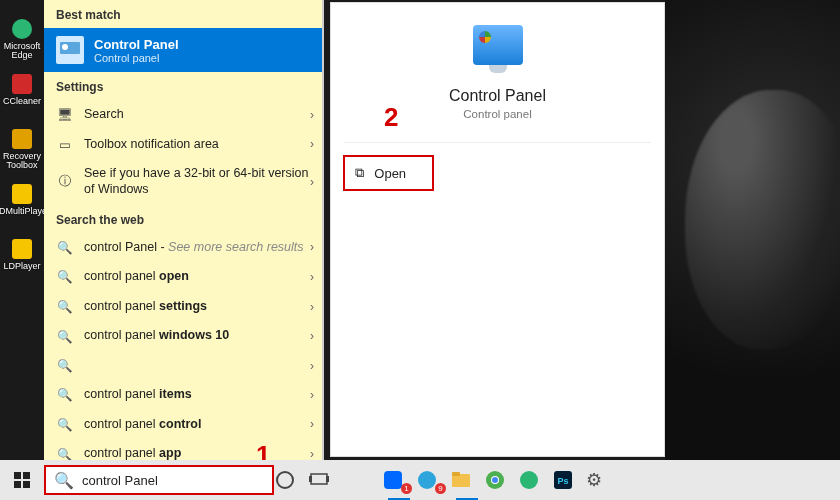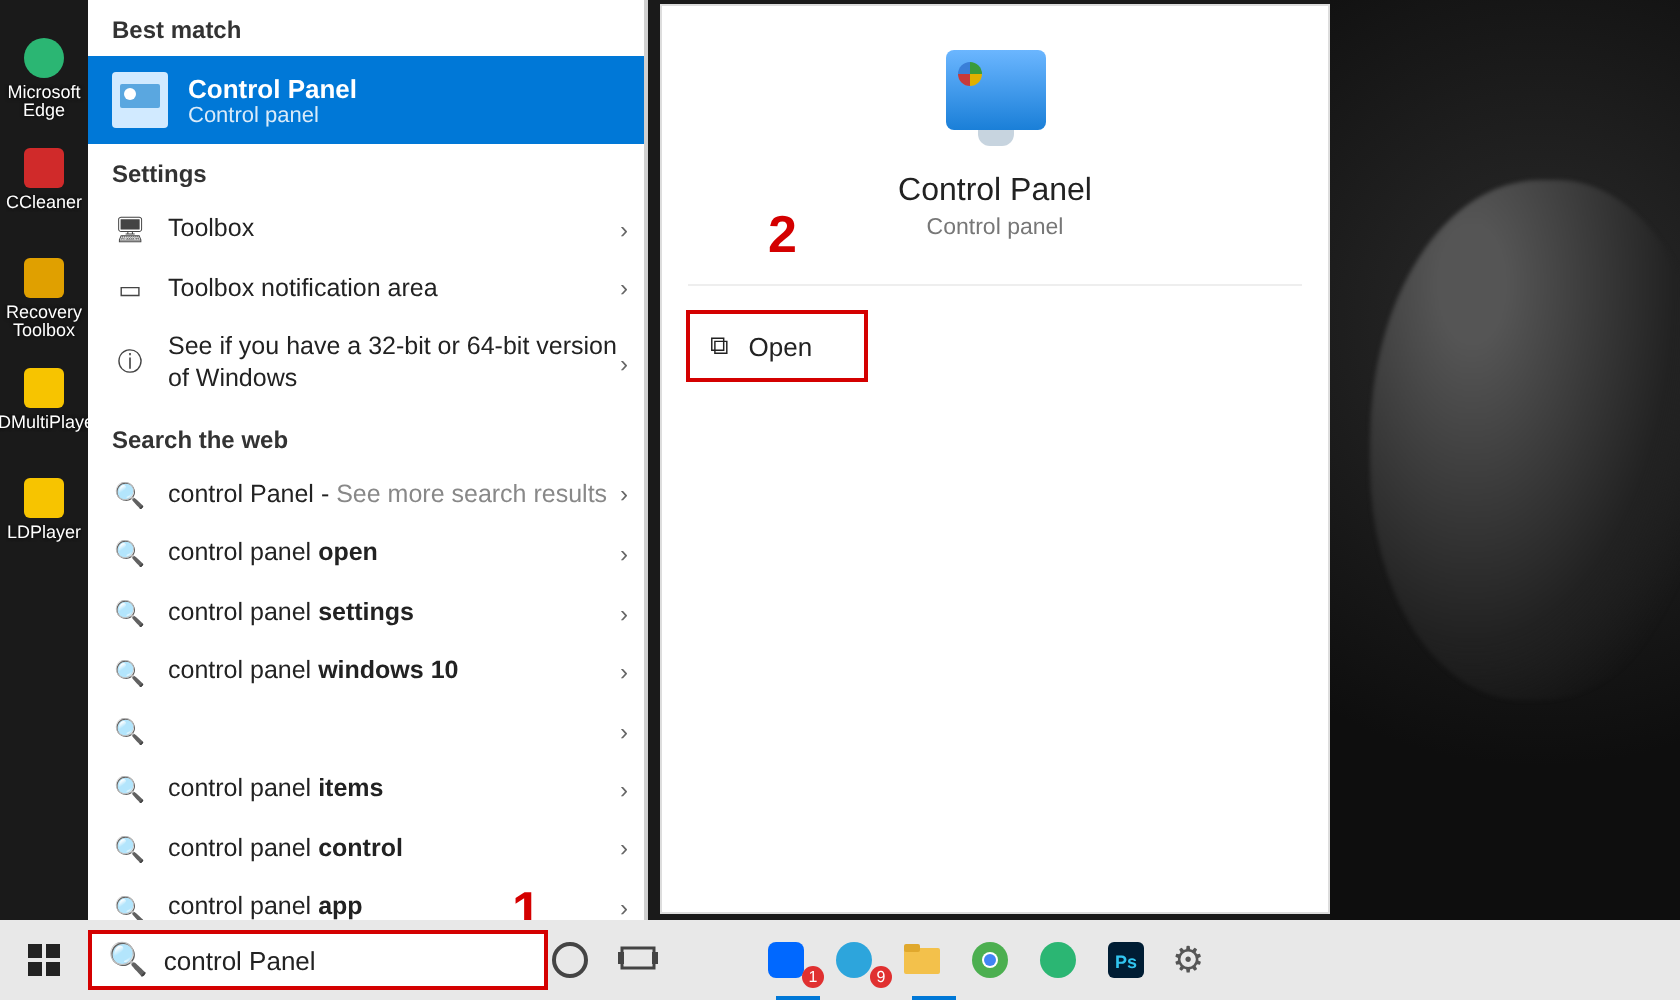--- a/index.html
+++ b/index.html
@@ -15,33 +15,33 @@
     filter: blur(1px);
   }
 
   
   .desktop-icons { position: absolute; left: 0; top: 12px; width: 44px; height: 460px; padding-top: 0; }
   .dicon { width: 44px; height: 55px; display: flex; flex-direction: column; align-items: center; justify-content: flex-start; padding-top: 4px; }
   .dicon svg { flex: 0 0 26px; }
   .dicon span { color: #fff; font-size: 9px; text-align: center; line-height: 1; text-shadow: 0 0 2px #000; overflow: hidden; max-height: 20px; }
 
   
-  .search-panel { position: absolute; left: 44px; top: 0; width: 280px; height: 460px; background: #ffffff; display: flex; flex-direction: column; }
+  .search-panel { position: absolute; left: 44px; top: 0; width: 280px; height: 460px; background: #fef9c3; display: flex; flex-direction: column; }
   .section-header { font-size: 12px; font-weight: 600; color: #333; padding: 8px 12px 6px; }
   .best-match-item { background: #0078d7; color: #fff; display: flex; align-items: center; padding: 8px 12px; gap: 10px; }
   .best-match-item .bm-icon { width: 28px; height: 28px; background: #d1eaff; border-radius: 2px; display:flex; align-items:center; justify-content:center; }
   .bm-text .title { font-size: 13px; font-weight: 600; }
   .bm-text .sub { font-size: 11px; opacity: .85; }
 
   .row { display: flex; align-items: center; padding: 7px 12px; gap: 10px; color: #222; font-size: 12.5px; cursor: default; position: relative; }
   .row .glyph { width: 18px; display:flex; justify-content:center; color:#444; }
   .row .chev { position: absolute; right: 10px; color: #666; font-size: 12px; }
   .row .label { flex: 1; line-height: 1.25; }
   .row .label b { font-weight: 600; }
-  .row .muted { color: #888; }
+  .row .muted { color: #888; font-style: italic; }
 
   
   .preview-panel { position: absolute; left: 330px; top: 2px; width: 335px; height: 455px; background: #ffffff; border: 1px solid #ddd; display:flex; flex-direction:column; align-items:center; padding-top: 22px; }
   .preview-panel .big-icon { width: 50px; height: 40px; background: linear-gradient(#6bb6ff,#1a7fd8); border-radius: 4px; position: relative; }
   .preview-panel .big-icon::after { content:""; position:absolute; left:6px; top:6px; width:12px; height:12px; border-radius:50%;
     background: conic-gradient(#3a9b3a 0 90deg,#e0b000 90deg 180deg,#c83a3a 180deg 270deg,#3a7fd8 270deg 360deg); }
   .preview-panel .stand { width: 18px; height: 10px; background:#c7d4df; border-radius: 0 0 6px 6px; margin-top:-2px; }
   .preview-panel .p-title { font-size: 16px; margin-top: 14px; color:#222; }
   .preview-panel .p-sub { font-size: 11.5px; color:#777; margin-top: 3px; }
   .preview-panel hr { width: 92%; border: none; border-top: 1px solid #eee; margin: 22px 0 0; }
@@ -114,21 +114,21 @@
     </div>
     <div class="bm-text">
       <div class="title">Control Panel</div>
       <div class="sub">Control panel</div>
     </div>
   </div>
 
   <div class="section-header">Settings</div>
   <div class="row">
     <span class="glyph">🖥</span>
-    <span class="label">Toolbox</span>
+    <span class="label">Search</span>
     <span class="chev">›</span>
   </div>
   <div class="row">
     <span class="glyph">▭</span>
     <span class="label">Toolbox notification area</span>
     <span class="chev">›</span>
   </div>
   <div class="row">
     <span class="glyph">ⓘ</span>
     <span class="label">See if you have a 32-bit or 64-bit version of Windows</span>

